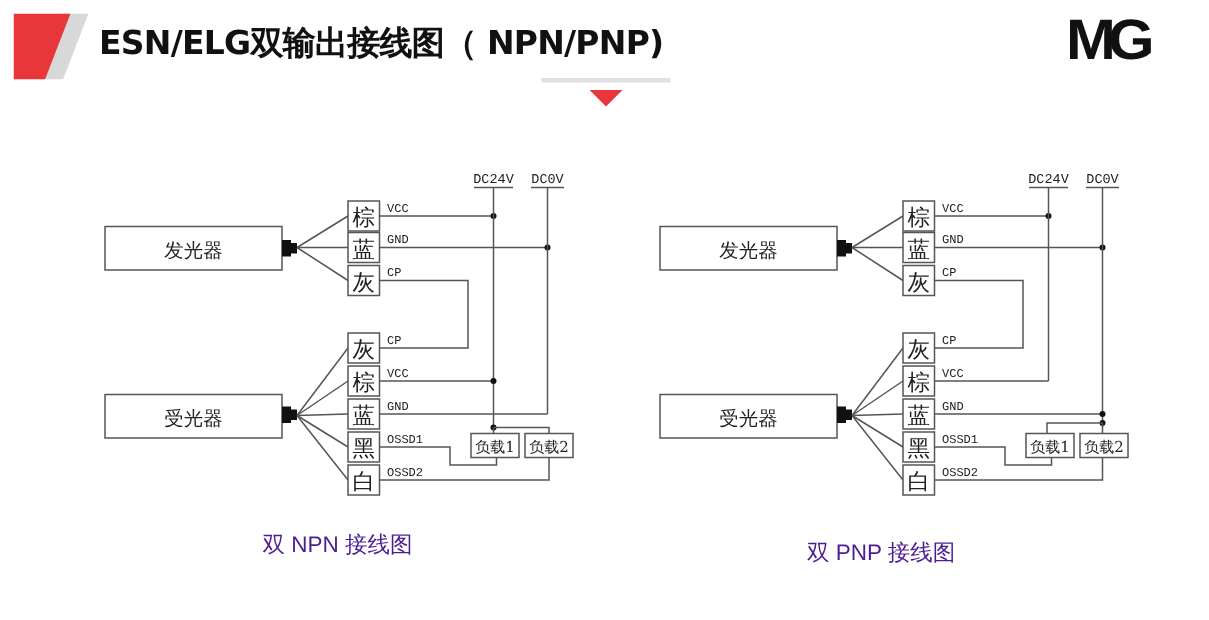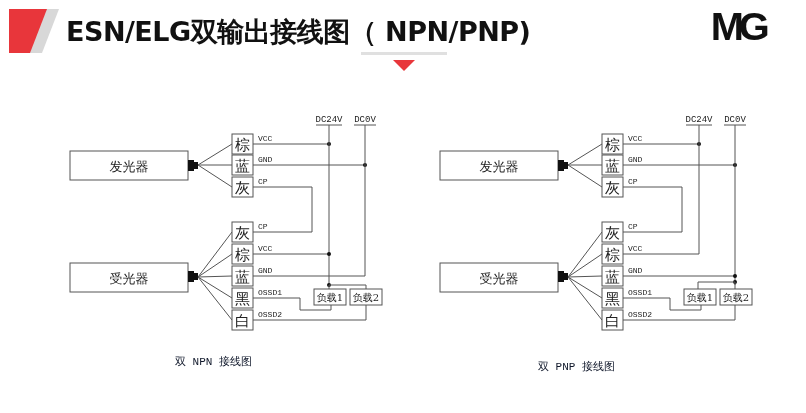--- a/index.html
+++ b/index.html
@@ -1,23 +1,23 @@
 <!DOCTYPE html>
 <html><head>
 <meta charset="utf-8">
 <style>
   html, body { margin: 0; padding: 0; background: #ffffff; }
   body { width: 806px; height: 413px; position: relative; overflow: hidden; font-family: "DejaVu Sans", sans-serif; }
   .header-bar { position: absolute; left: 9px; top: 9px; width: 50px; height: 44px; }
-  .title { position: absolute; left: 66px; top: 14px; font-family: "DejaVu Sans", sans-serif; font-weight: bold; font-size: 27px; color: #111; letter-spacing: -0.5px; white-space: nowrap; }
+  .title { position: absolute; left: 66px; top: 14px; font-family: "DejaVu Sans", sans-serif; font-weight: bold; font-size: 22px; color: #111; letter-spacing: -0.5px; white-space: nowrap; }
   .logo { position: absolute; left: 712px; top: 6px; font-family: "Liberation Sans", sans-serif; font-weight: bold; font-size: 38px; color: #111; letter-spacing: -5px; transform: scaleX(1.05); }
   .underline { position: absolute; left: 361px; top: 52px; width: 86px; height: 3px; background: #e0e0e0; }
   .arrow-down { position: absolute; left: 393px; top: 60px; width: 0; height: 0; border-left: 11px solid transparent; border-right: 11px solid transparent; border-top: 11px solid #e8363b; }
   svg.diagram { position: absolute; left: 0; top: 0; }
-  .caption { position: absolute; font-family: Liberation Mono, monospace; font-size: 11px; color: #0f172a; white-space: nowrap; }
+  .caption { position: absolute; font-family: Liberation Sans, sans-serif; font-size: 15px; color: #4c1d95; white-space: nowrap; }
 </style>
 </head>
 <body>
 
 <svg class="header-bar" viewBox="0 0 50 44" width="50" height="44">
   <polygon points="33,0 50,0 33,44 16,44" fill="#d8d8d8"></polygon>
   <polygon points="0,0 38,0 21,44 0,44" fill="#e8363b"></polygon>
 </svg>
 <div class="title">ESN/ELG双输出接线图（ NPN/PNP)</div>
 <div class="logo">MG</div>

